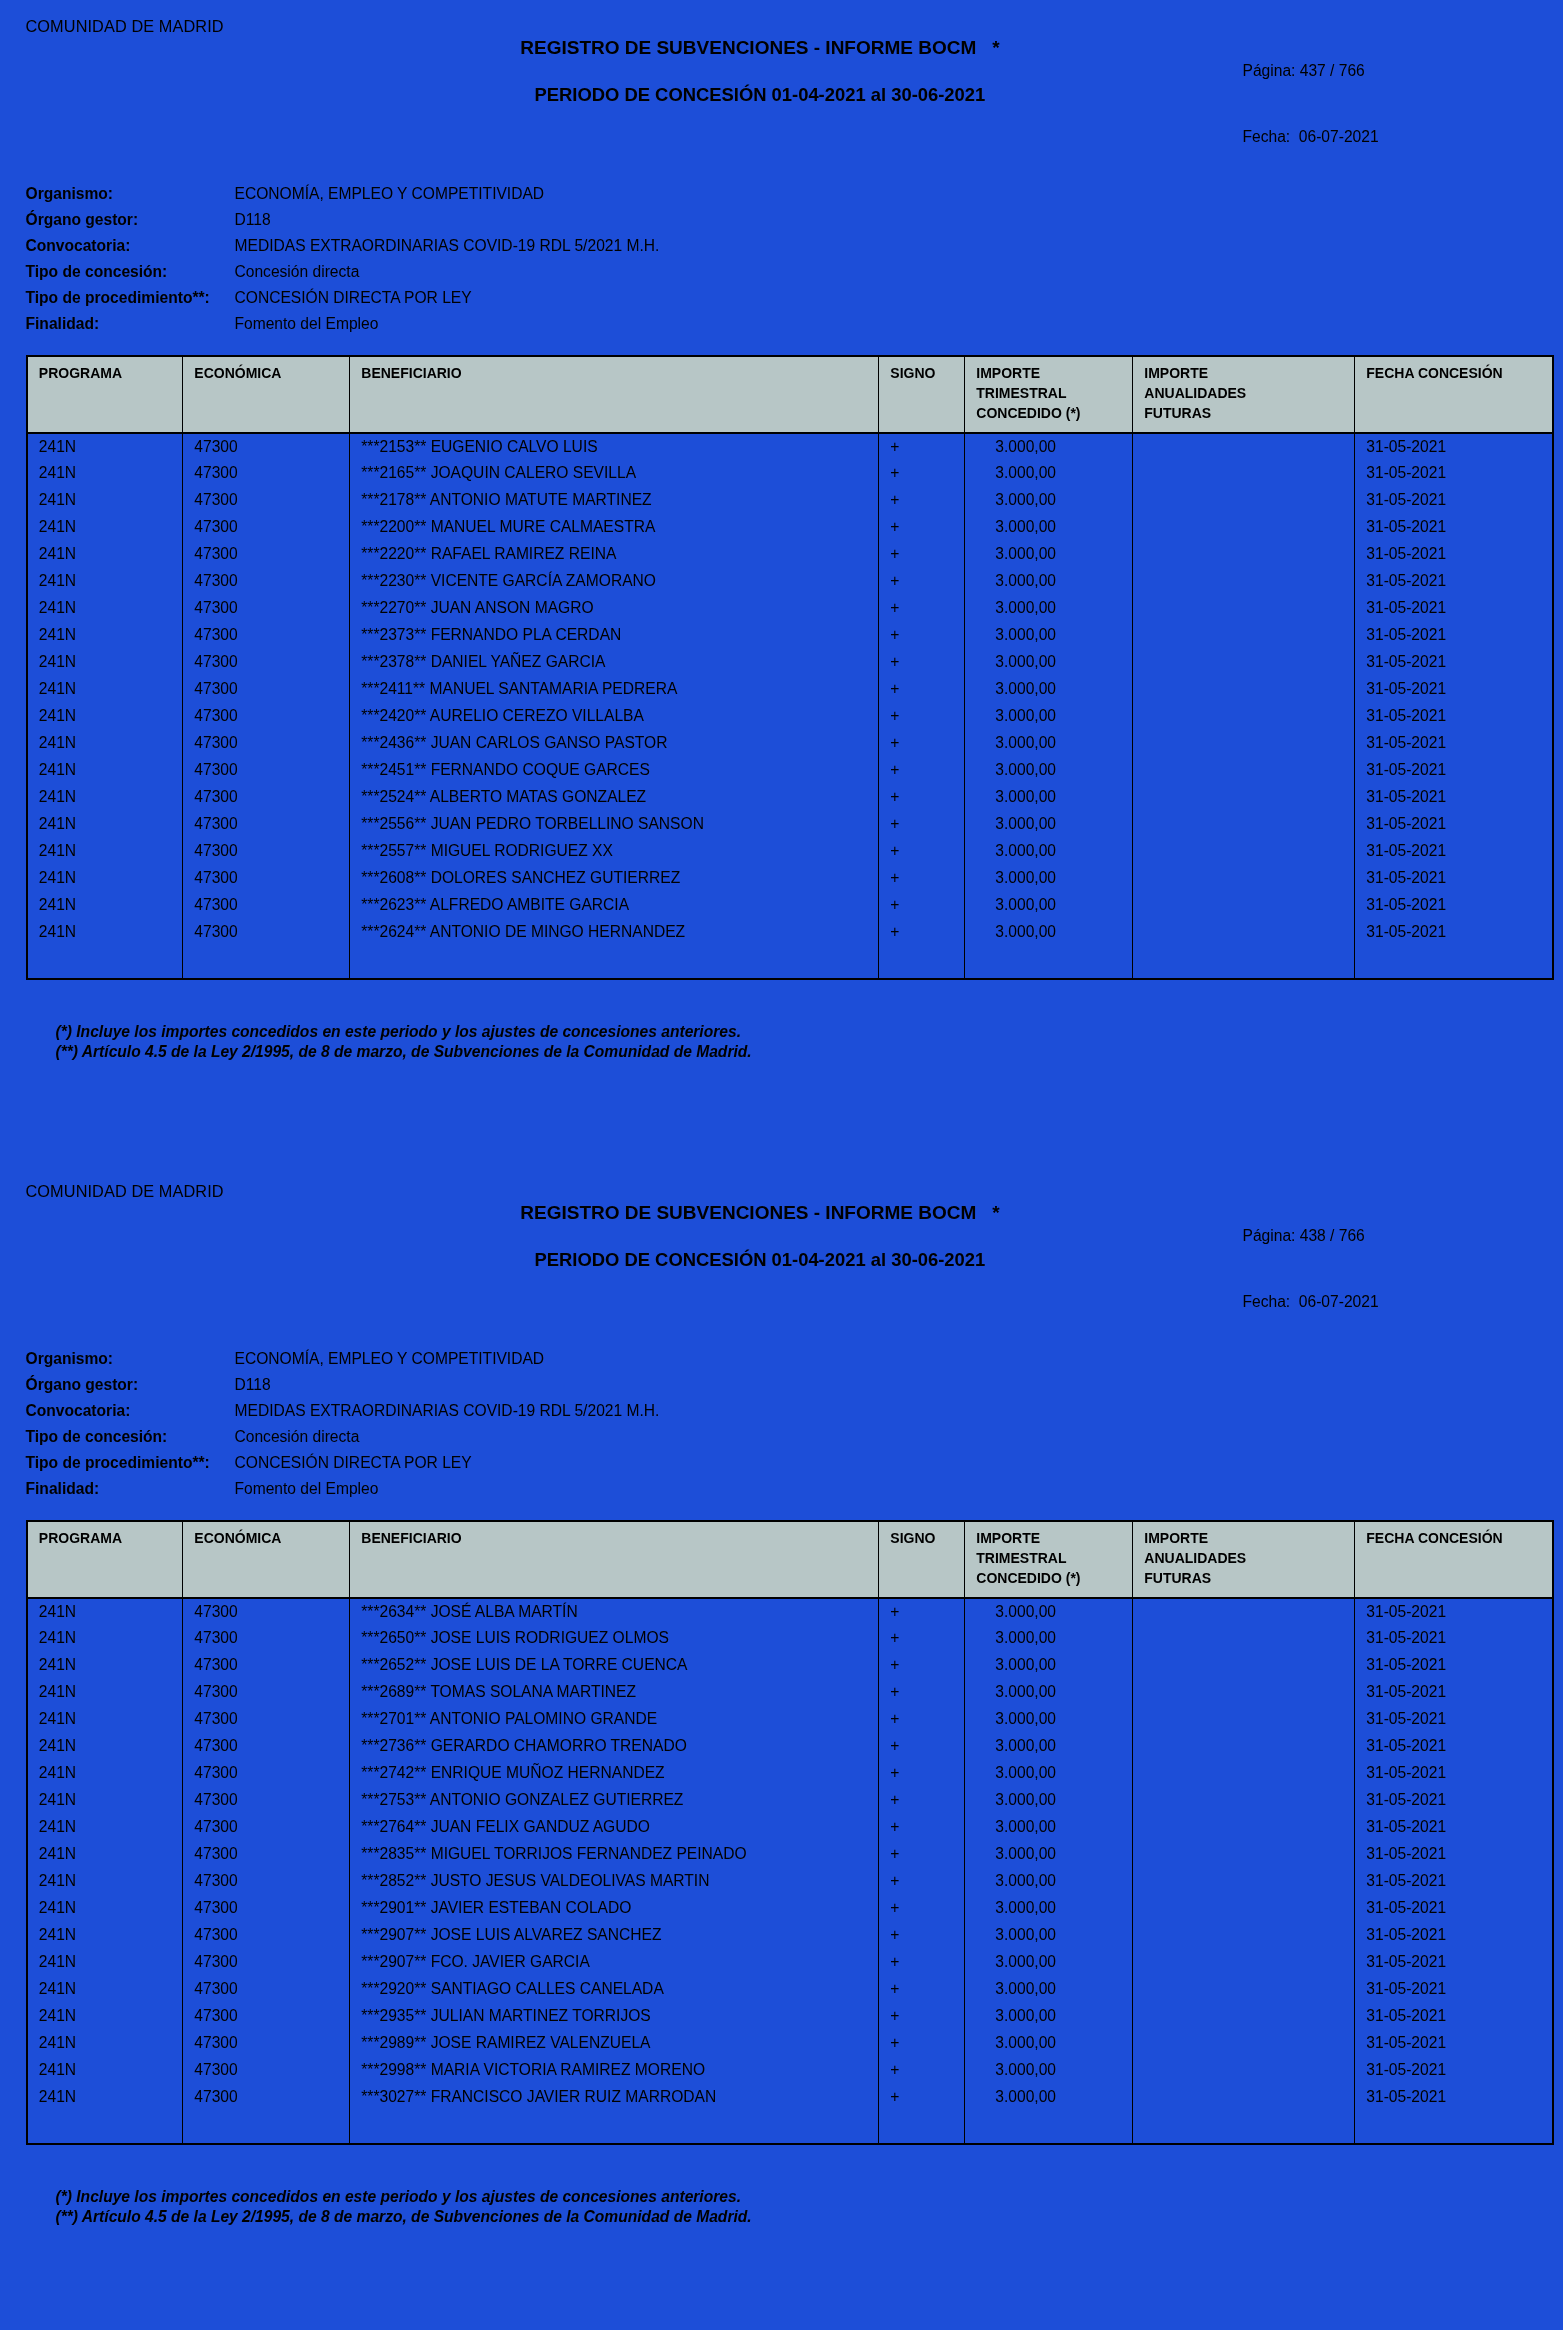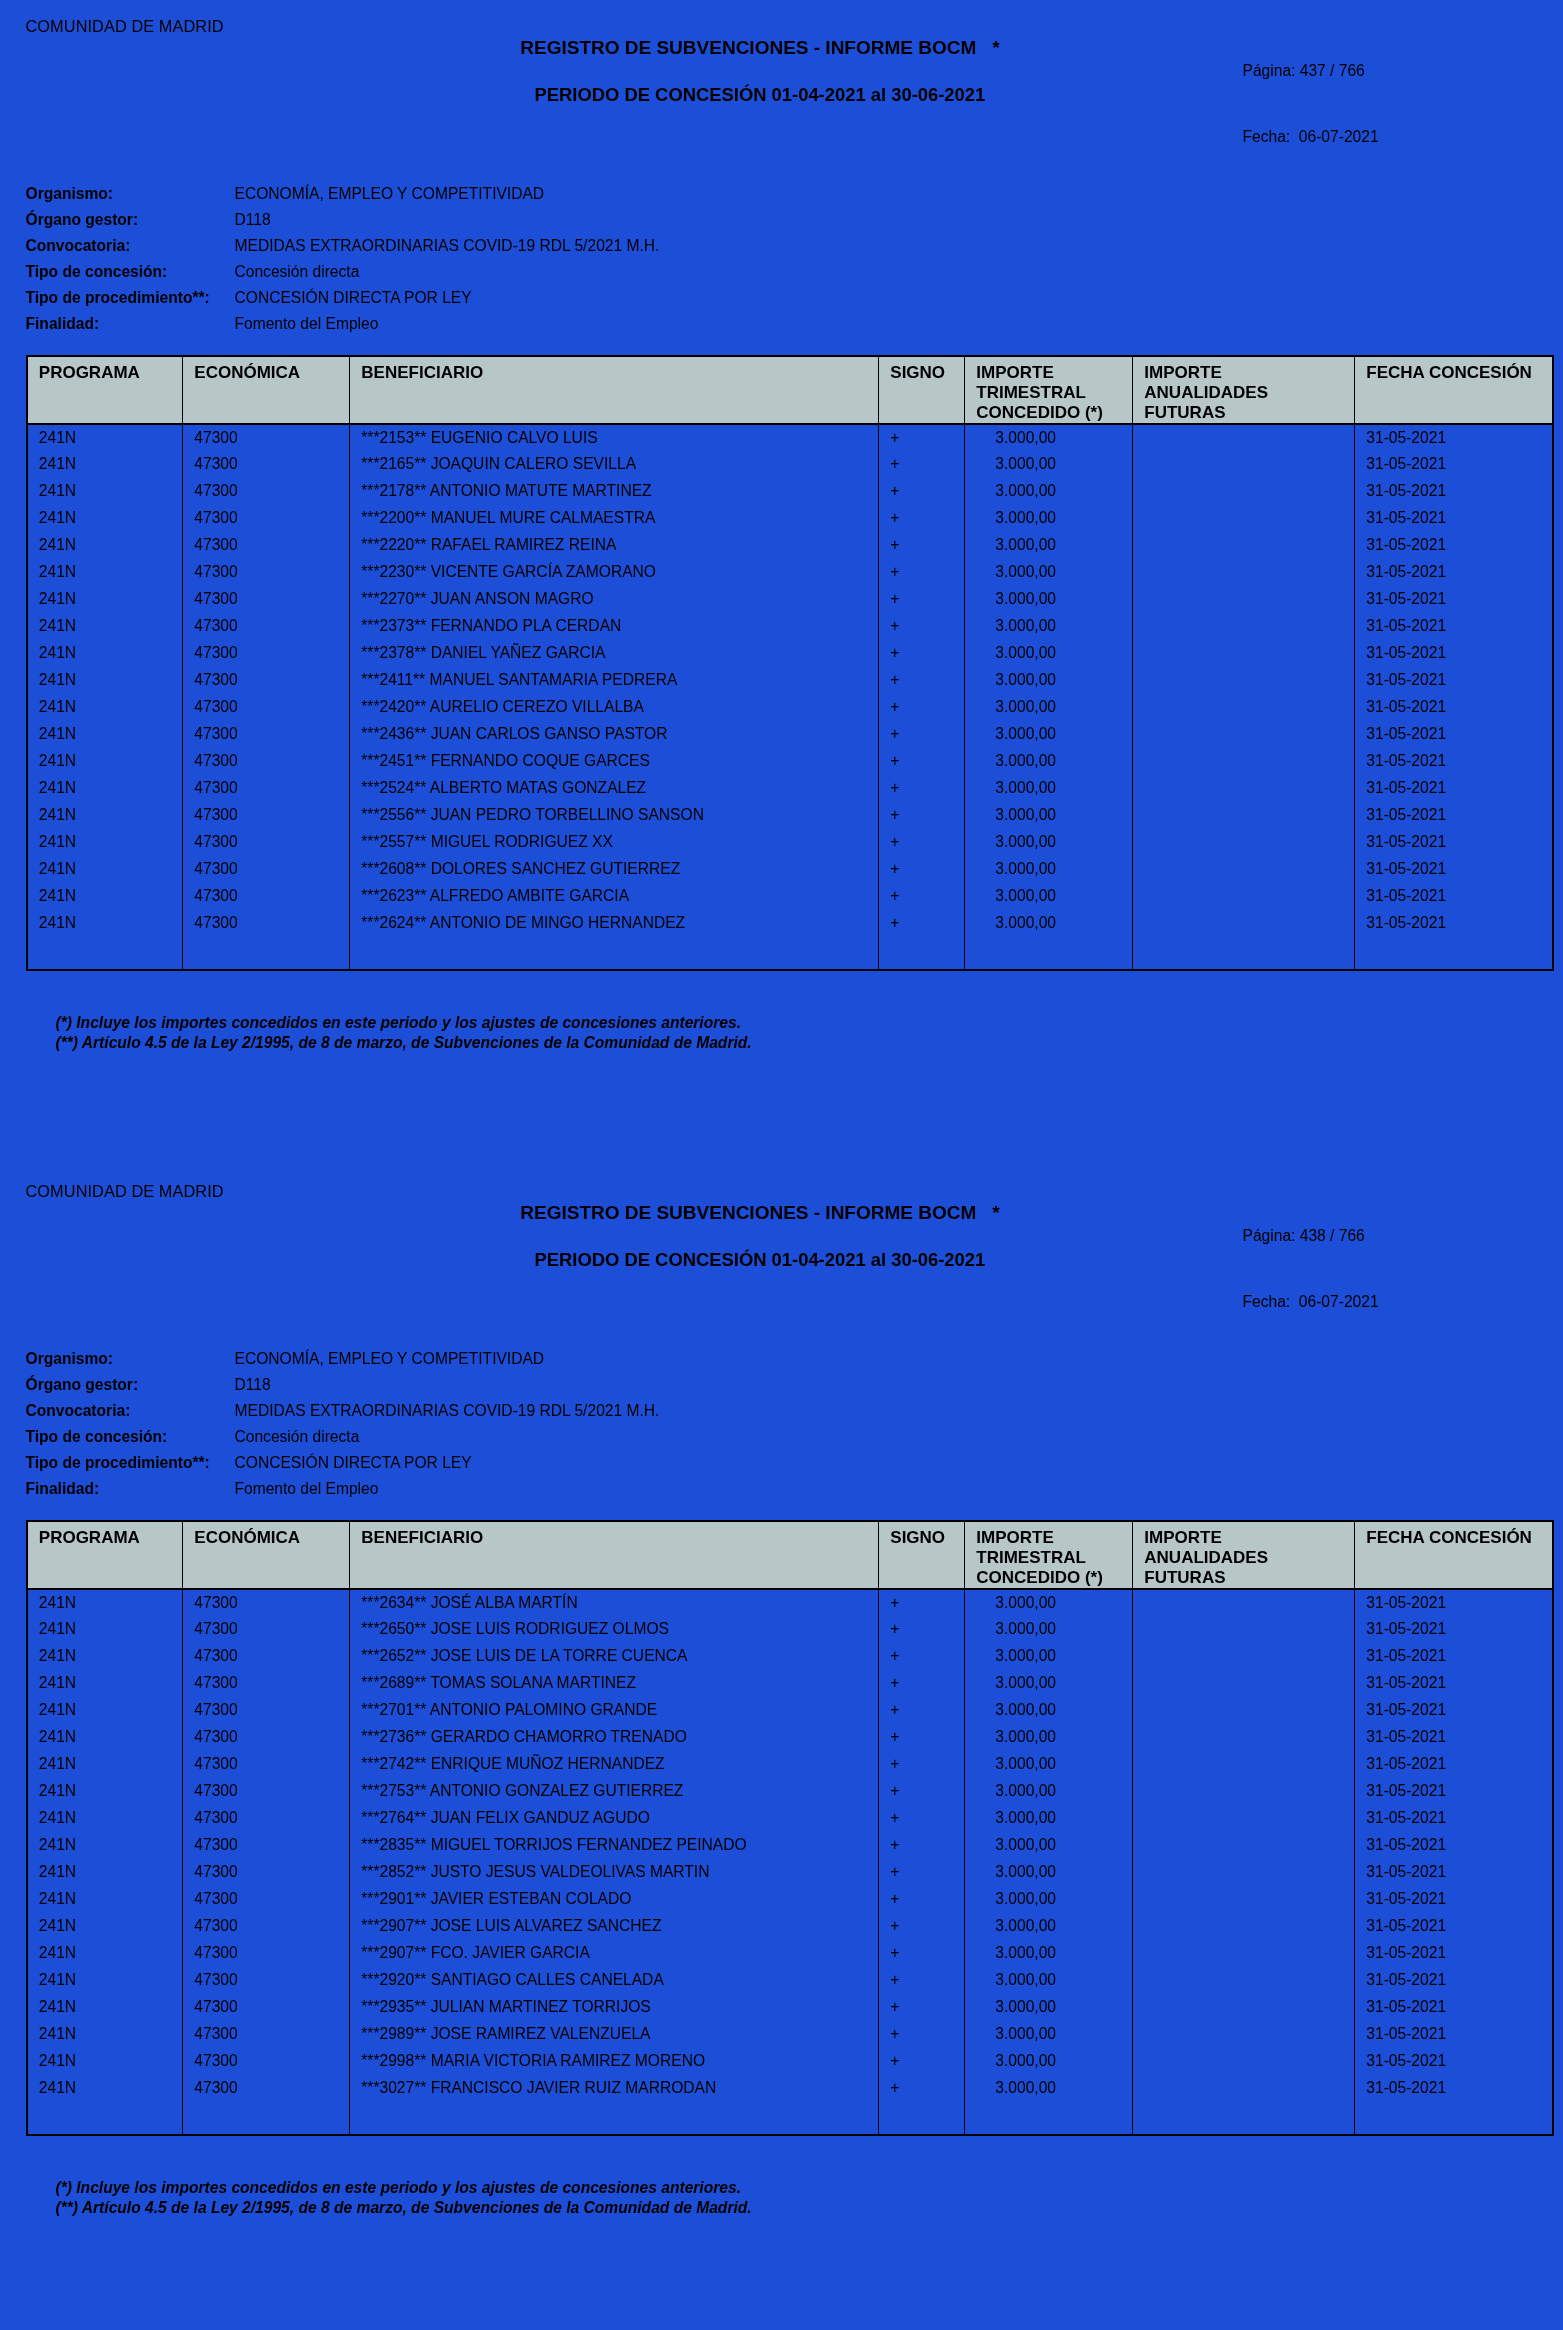--- a/index.html
+++ b/index.html
@@ -42,26 +42,26 @@
   }
   table.subv col.c0 { width:156px; }
   table.subv col.c1 { width:167px; }
   table.subv col.c2 { width:529px; }
   table.subv col.c3 { width:86px; }
   table.subv col.c4 { width:168px; }
   table.subv col.c5 { width:222px; }
   table.subv col.c6 { width:198px; }
   table.subv th {
     background:#b7c6c6;
-    font-size:17px;
+    font-size:14px;
     font-weight:bold;
     text-align:left;
     vertical-align:top;
     padding:5.7px 5.7px 0 11.3px;
-    height:68px;
+    height:77px;
     line-height:20px;
     white-space:pre-line;
     border-bottom:2.1px solid #000;
   }
   table.subv th + th, table.subv td + td { border-left:1.4px solid #000; }
   table.subv td {
     font-size:15.6px;
     height:27px;
     padding:0 5.7px 0 11.3px;
     vertical-align:middle;

